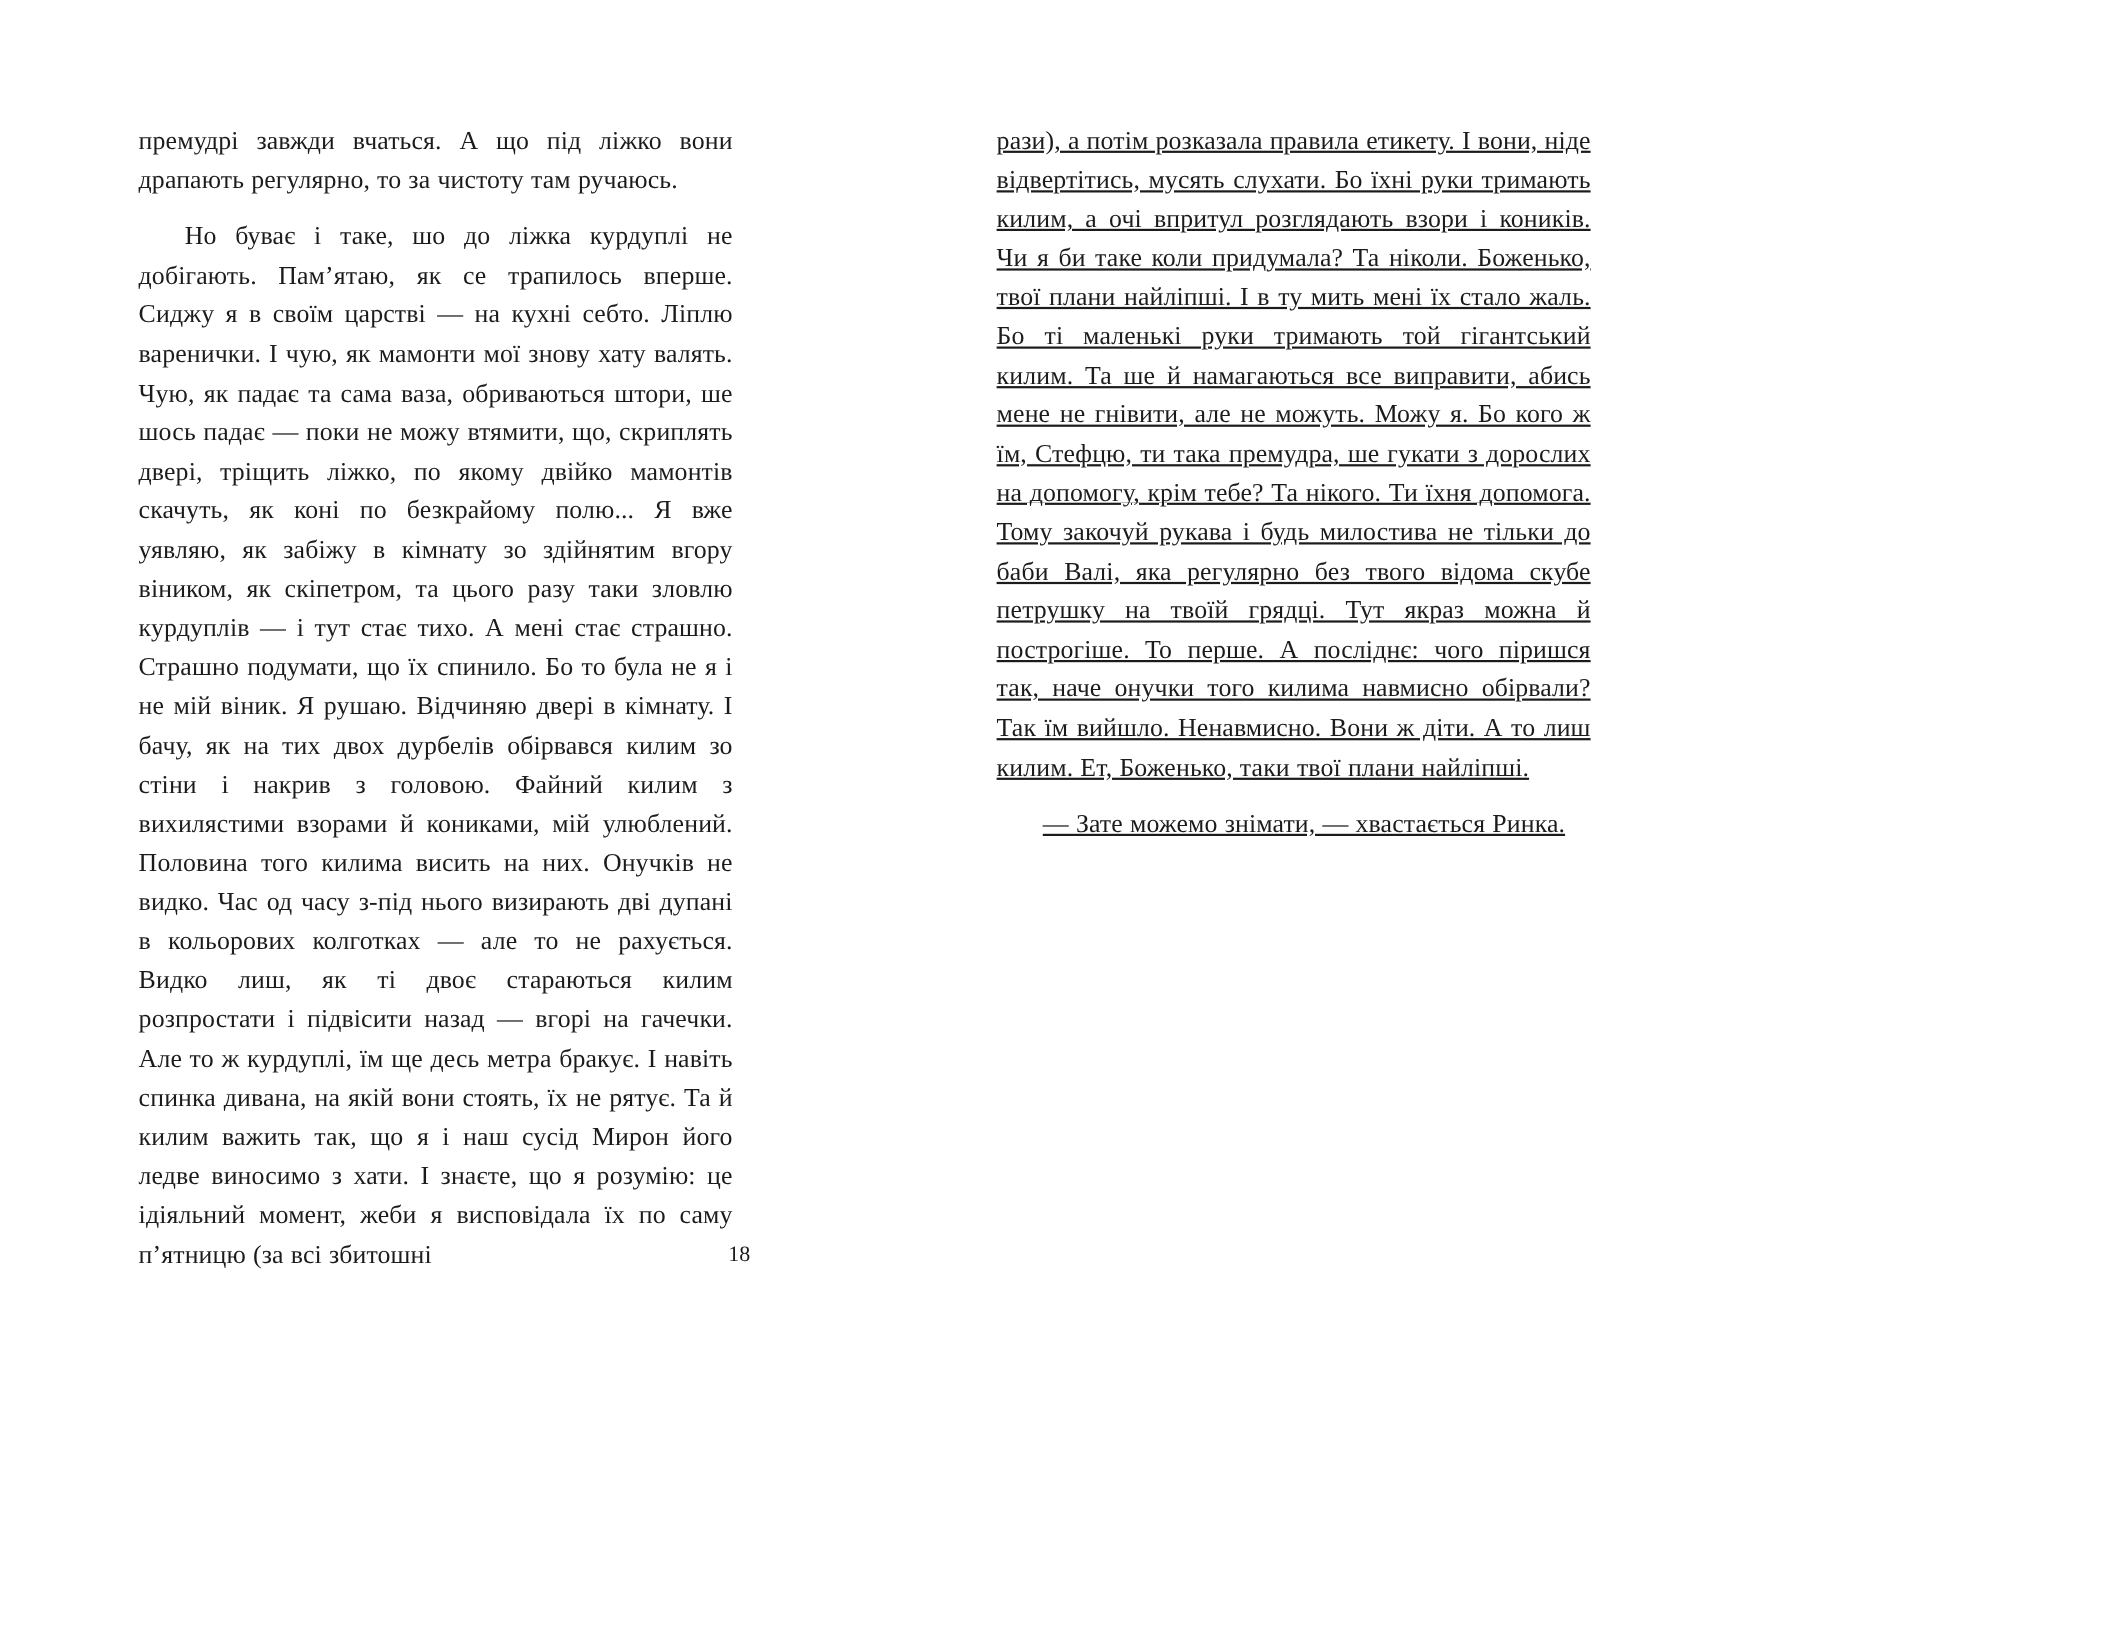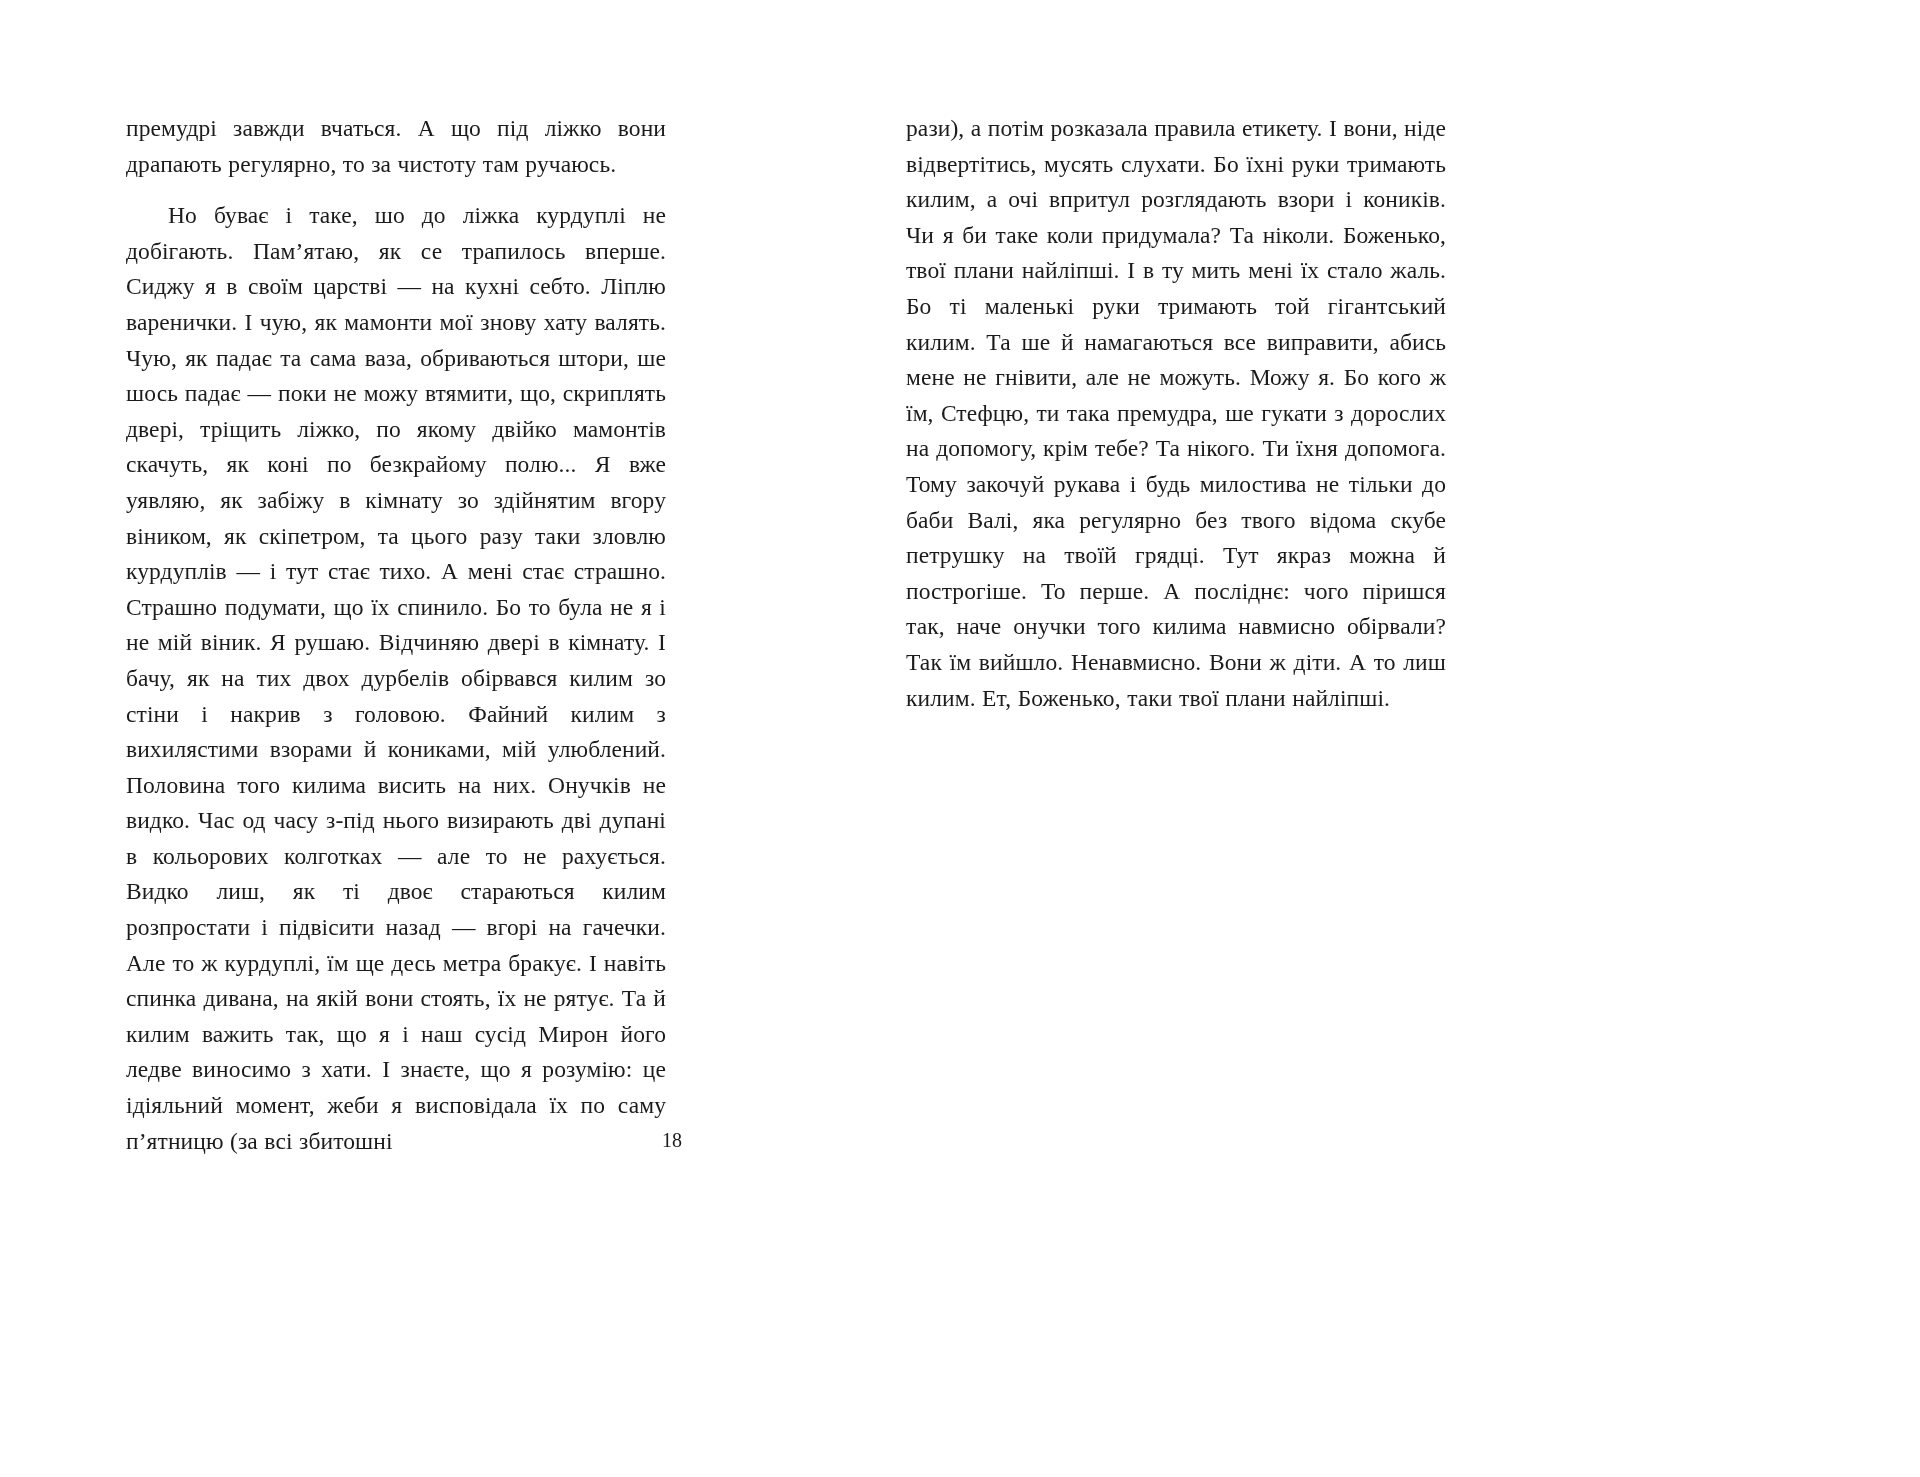--- a/index.html
+++ b/index.html
@@ -25,21 +25,21 @@
     width: 572px;
     font-size: 23.5px;
     line-height: 35.6px;
     text-align: justify;
     letter-spacing: 0.1px;
     hyphens: auto;
     -webkit-hyphens: auto;
     word-spacing: 0.5px;
   }
   .col-left  { left: 110px; }
-  .col-right { left: 890px; }
+  .col-right { left: 890px; text-decoration: underline; }
   .column p {
     margin: 16px;
     padding: 0;
     text-indent: 0;
   }
   .column p.indent {
     text-indent: 42px;
   }
   .page-number {
     position: absolute;
@@ -57,17 +57,18 @@
 
 <main class="book-spread">
 
   <section class="column col-left" lang="uk">
     <p class="para">премудрі завжди вчаться. А що під ліжко вони драпають регулярно, то за чистоту там ручаюсь.</p>
     <p class="para indent">Но буває і таке, шо до ліжка курдуплі не добігають. Пам’ятаю, як се трапилось вперше. Сиджу я в своїм царстві — на кухні себто. Ліплю варенички. І чую, як мамонти мої знову хату валять. Чую, як падає та сама ваза, обриваються штори, ше шось падає — поки не можу втямити, що, скриплять двері, тріщить ліжко, по якому двійко мамонтів скачуть, як коні по безкрайому полю... Я вже уявляю, як забіжу в кімнату зо здійнятим вгору віником, як скіпетром, та цього разу таки зловлю курдуплів — і тут стає тихо. А мені стає страшно. Страшно подумати, що їх спинило. Бо то була не я і не мій віник. Я рушаю. Відчиняю двері в кімнату. І бачу, як на тих двох дурбелів обірвався килим зо стіни і накрив з головою. Файний килим з вихилястими взорами й кониками, мій улюблений. Половина того килима висить на них. Онучків не видко. Час од часу з-під нього визирають дві дупані в кольорових колготках — але то не рахується. Видко лиш, як ті двоє стараються килим розпростати і підвісити назад — вгорі на гачечки. Але то ж курдуплі, їм ще десь метра бракує. І навіть спинка дивана, на якій вони стоять, їх не рятує. Та й килим важить так, що я і наш сусід Мирон його ледве виносимо з хати. І знаєте, що я розумію: це ідіяльний момент, жеби я висповідала їх по саму п’ятницю (за всі збитошні</p>
   </section>
 
   <section class="column col-right" lang="uk">
     <p class="para">рази), а потім розказала правила етикету. І вони, ніде відвертітись, мусять слухати. Бо їхні руки тримають килим, а очі впритул розглядають взори і коників. Чи я би таке коли придумала? Та ніколи. Боженько, твої плани найліпші. І в ту мить мені їх стало жаль. Бо ті маленькі руки тримають той гігантський килим. Та ше й намагаються все виправити, абись мене не гнівити, але не можуть. Можу я. Бо кого ж їм, Стефцю, ти така премудра, ше гукати з дорослих на допомогу, крім тебе? Та нікого. Ти їхня допомога. Тому закочуй рукава і будь милостива не тільки до баби Валі, яка регулярно без твого відома скубе петрушку на твоїй грядці. Тут якраз можна й построгіше. То перше. А посліднє: чого піришся так, наче онучки того килима навмисно обірвали? Так їм вийшло. Ненавмисно. Вони ж діти. А то лиш килим. Ет, Боженько, таки твої плани найліпші.</p>
+    <p class="para indent">— Зате можемо знімати, — хвастається Ринка.</p>
   </section>
 
   <div class="page-number">18</div>
 
 </main>
 
 </body></html>

